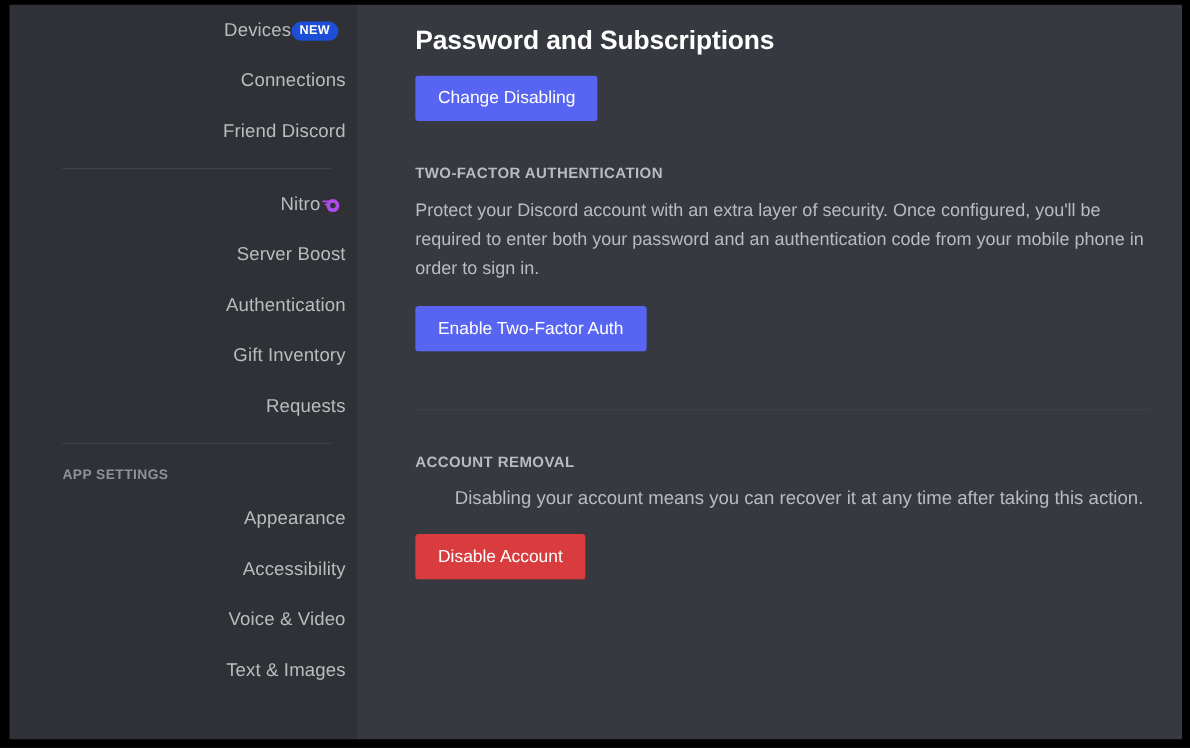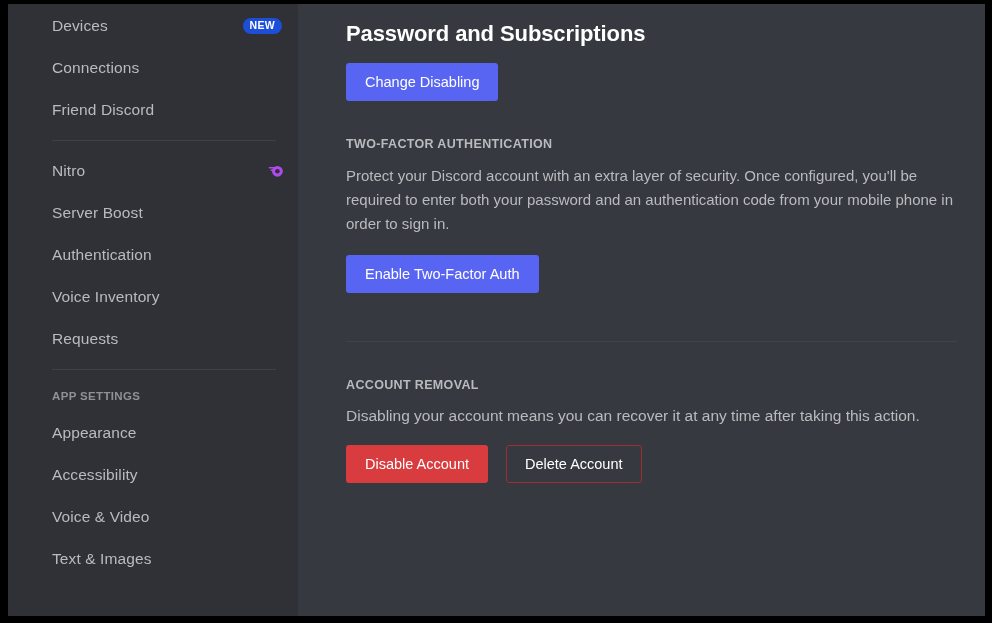--- a/index.html
+++ b/index.html
@@ -50,20 +50,21 @@
     cursor: pointer;
     color: #b9bbbe;
     font-size: 15.5px;
     line-height: 20px;
     letter-spacing: 0.1px;
   }
   .nav-item .label {
     flex: 1 1 auto;
     white-space: nowrap;
     overflow: hidden;
+    text-align: right;
   }
 
   .badge-new {
     background: #1d4ed8;
     color: #ffffff;
     font-size: 10.5px;
     font-weight: bold;
     letter-spacing: 0.3px;
     padding: 2px 7px 3px 7px;
     border-radius: 9px;
@@ -144,21 +145,21 @@
   .btn-danger-outline {
     background: transparent;
     color: #ffffff;
     border: 1px solid #a12d2f;
     height: 38px;
     padding: 0 18px;
   }
 
   .btn-row {
     display: flex;
-    gap: 18px;
+    gap: 35px;
     align-items: center;
   }
 
   .mt-change-pw { margin-top: 16px; }
 
   .subsection-title {
     color: #b9bbbe;
     font-size: 12.5px;
     font-weight: bold;
     letter-spacing: 0.35px;
@@ -173,20 +174,21 @@
     line-height: 24px;
     max-width: 622px;
     margin-top: 12px;
   }
 
   .body-text-short {
     color: #b9bbbe;
     font-size: 15.5px;
     line-height: 22px;
     margin-top: 12px;
+    margin-left: 33px;
   }
 
   .mt-2fa-btn { margin-top: 19px; }
   .mt-removal-btns { margin-top: 18px; }
 
   .main-divider {
     height: 1px;
     background: #3f4247;
     border: 0;
     margin: 48px 28px 0 0;
@@ -231,21 +233,21 @@
 
       <div class="nav-item" style="margin-top:10px;">
         <span class="label">Server Boost</span>
       </div>
 
       <div class="nav-item" style="margin-top:10px;">
         <span class="label">Authentication</span>
       </div>
 
       <div class="nav-item" style="margin-top:10px;">
-        <span class="label">Voice Inventory</span>
+        <span class="label">Gift Inventory</span>
       </div>
 
       <div class="nav-item" style="margin-top:10px;">
         <span class="label">Requests</span>
       </div>
 
       <hr class="divider">
 
       <div class="section-header">APP SETTINGS</div>
 
@@ -285,18 +287,17 @@
     </div>
 
     <hr class="main-divider">
 
     <h2 class="subsection-title">ACCOUNT REMOVAL</h2>
 
     <p class="body-text-short">Disabling your account means you can recover it at any time after taking this action.</p>
 
     <div class="btn-row mt-removal-btns">
       <button class="btn btn-danger">Disable Account</button>
-      <button class="btn btn-danger-outline">Delete Account</button>
     </div>
 
   </main>
 
 </div>
 
 </body></html>

